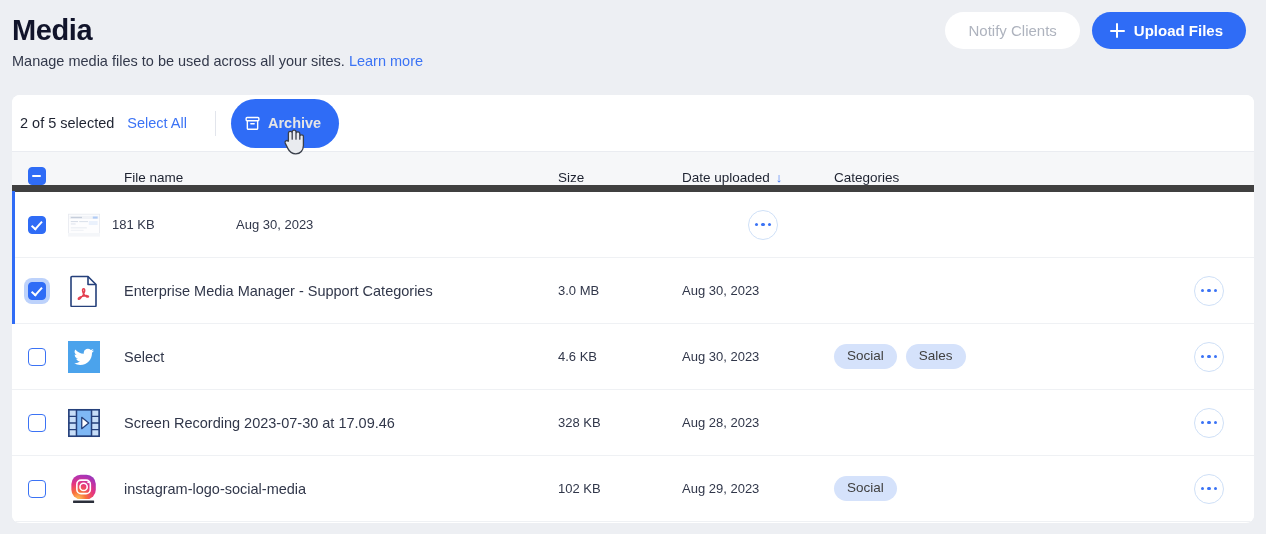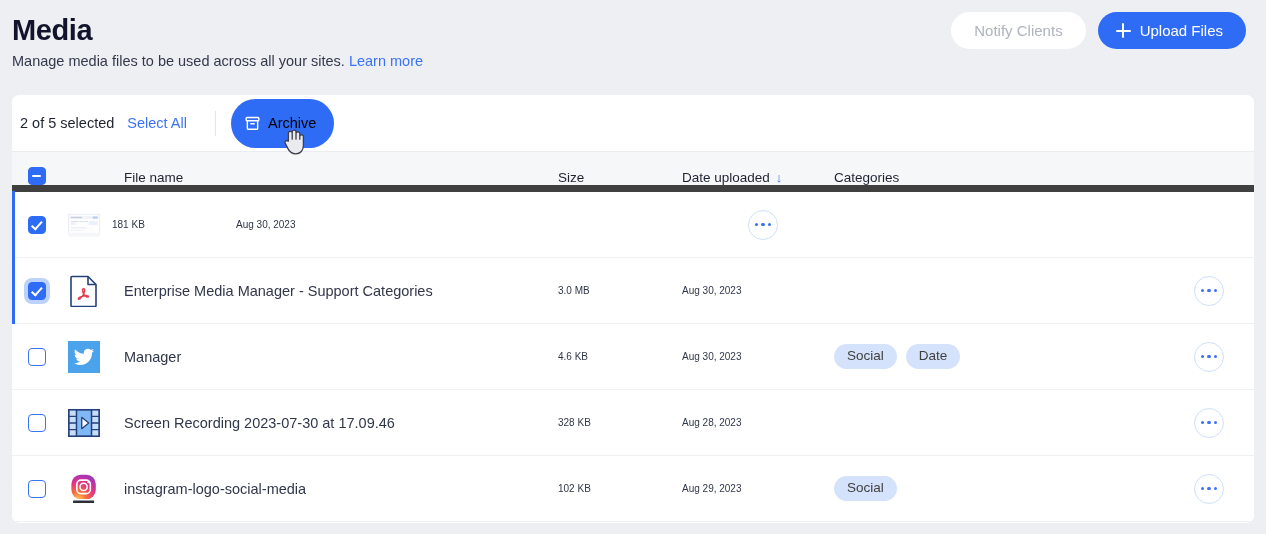--- a/index.html
+++ b/index.html
@@ -29,21 +29,21 @@
   .btn {
     display: inline-flex; align-items: center; justify-content: center;
     border-radius: 999px; font-size: 15px; cursor: pointer; border: none;
     font-family: inherit; white-space: nowrap;
   }
   .btn-notify {
     height: 37px; padding: 0 23px; background: #FFFFFF; color: #AEB3BE;
   }
   .btn-upload {
     height: 37px; padding: 0 23px 0 18px; background: #2F6CF6; color: #fff;
-    font-weight: normal; gap: 9px;
+    font-weight: bold; gap: 9px;
   }
   .plus-ico { display: inline-block; width: 15px; height: 15px; position: relative; }
   .plus-ico::before, .plus-ico::after {
     content: ""; position: absolute; background: #fff; border-radius: 1px;
   }
   .plus-ico::before { left: 0; top: 6.5px; width: 15px; height: 2px; }
   .plus-ico::after  { top: 0; left: 6.5px; height: 15px; width: 2px; }
 
   
   .card {
@@ -55,22 +55,22 @@
   .toolbar {
     height: 57px; display: flex; align-items: center; padding-left: 8px; gap: 0;
     border-bottom: 1px solid #EAECF1; background: #fff;
   }
   .sel-count { font-size: 14.5px; color: #1E2331; }
   .select-all {
     font-size: 14.5px; color: #3B73F5; margin-left: 13px; cursor: pointer;
   }
   .tb-divider { width: 1px; height: 25px; background: #E2E5EC; margin: 0 15px 0 28px; }
   .btn-archive {
-    height: 49px; padding: 0 18px 0 14px; background: #2F6CF6; color: #000000;
-    font-size: 14.5px; font-weight: normal; gap: 8px;
+    height: 49px; padding: 0 18px 0 14px; background: #2F6CF6; color: #e5e5e5;
+    font-size: 14.5px; font-weight: bold; gap: 8px;
   }
   .archive-ico { width: 15px; height: 15px; display: block; }
 
   
   .thead {
     height: 40px; display: flex; align-items: flex-end;
     background: #F6F7F9; border-bottom: 7px solid #404040;
     font-size: 13.5px; color: #1E2331;
   }
   .row {
@@ -85,21 +85,21 @@
   .c-thumb { width: 57px; display: flex; justify-content: center; align-items: center; }
   .c-name  { flex: 1 1 auto; padding-left: 12px; }
   .c-size  { width: 124px; }
   .c-date  { width: 152px; }
   .c-cat   { flex: 0 0 330px; display: flex; align-items: center; gap: 9px; }
   .c-act   { width: 90px; display: flex; justify-content: center; }
 
   .thead .c-check { padding-right: 9px; }
   .thead .c-name  { padding-left: 12px; }
 
-  .cell-text { font-size: 10px; color: #31374A; }
+  .cell-text { font-size: 13px; color: #31374A; }
   .name-text { font-size: 14.5px; color: #31374A; }
 
   
   .cb {
     width: 18px; height: 18px; border-radius: 4px; position: relative;
     cursor: pointer; flex: none;
   }
   .cb.unchecked { border: 1.6px solid #3B73F5; background: #fff; }
   .cb.checked { background: #2F6CF6; border: 1.6px solid #2F6CF6; }
   .cb.checked::after {
@@ -246,26 +246,26 @@
       <div class="row">
         <div class="c-check">
        <span class="cb unchecked"></span>
      </div>
      <div class="c-thumb">
           <svg class="thumb" viewBox="0 0 32 32">
     <rect width="32" height="32" fill="#4BA3EC"></rect>
     <path d="M26 9.6 a8.3 8.3 0 0 1 -2.4 0.7 a4.2 4.2 0 0 0 1.8 -2.3 a8.3 8.3 0 0 1 -2.6 1 a4.1 4.1 0 0 0 -7.1 2.8 c0 0.3 0 0.6 0.1 0.9 a11.7 11.7 0 0 1 -8.5 -4.3 a4.1 4.1 0 0 0 1.3 5.5 a4.1 4.1 0 0 1 -1.9 -0.5 v0.1 a4.1 4.1 0 0 0 3.3 4 a4.2 4.2 0 0 1 -1.9 0.1 a4.1 4.1 0 0 0 3.9 2.8 a8.3 8.3 0 0 1 -5.1 1.8 a8.6 8.6 0 0 1 -1.0 -0.1 a11.7 11.7 0 0 0 6.3 1.9 c7.6 0 11.8 -6.3 11.8 -11.8 v-0.5 A8.3 8.3 0 0 0 26 9.6 z" fill="#fff"></path>
   </svg>
         </div>
-     <div class="c-name name-text">Manager</div>
+     <div class="c-name name-text">Select</div>
      <div class="c-size cell-text">4.6 KB</div>
      <div class="c-date cell-text">Aug 30, 2023</div>
      <div class="c-cat">
           <span class="badge">Social</span>
-          <span class="badge">Date</span>
+          <span class="badge">Sales</span>
         </div>
      <div class="c-act">
        <span class="act-btn">
          <i></i>
             <i></i>
             <i></i>
        </span>
      </div>
       </div>
       <div class="row">

